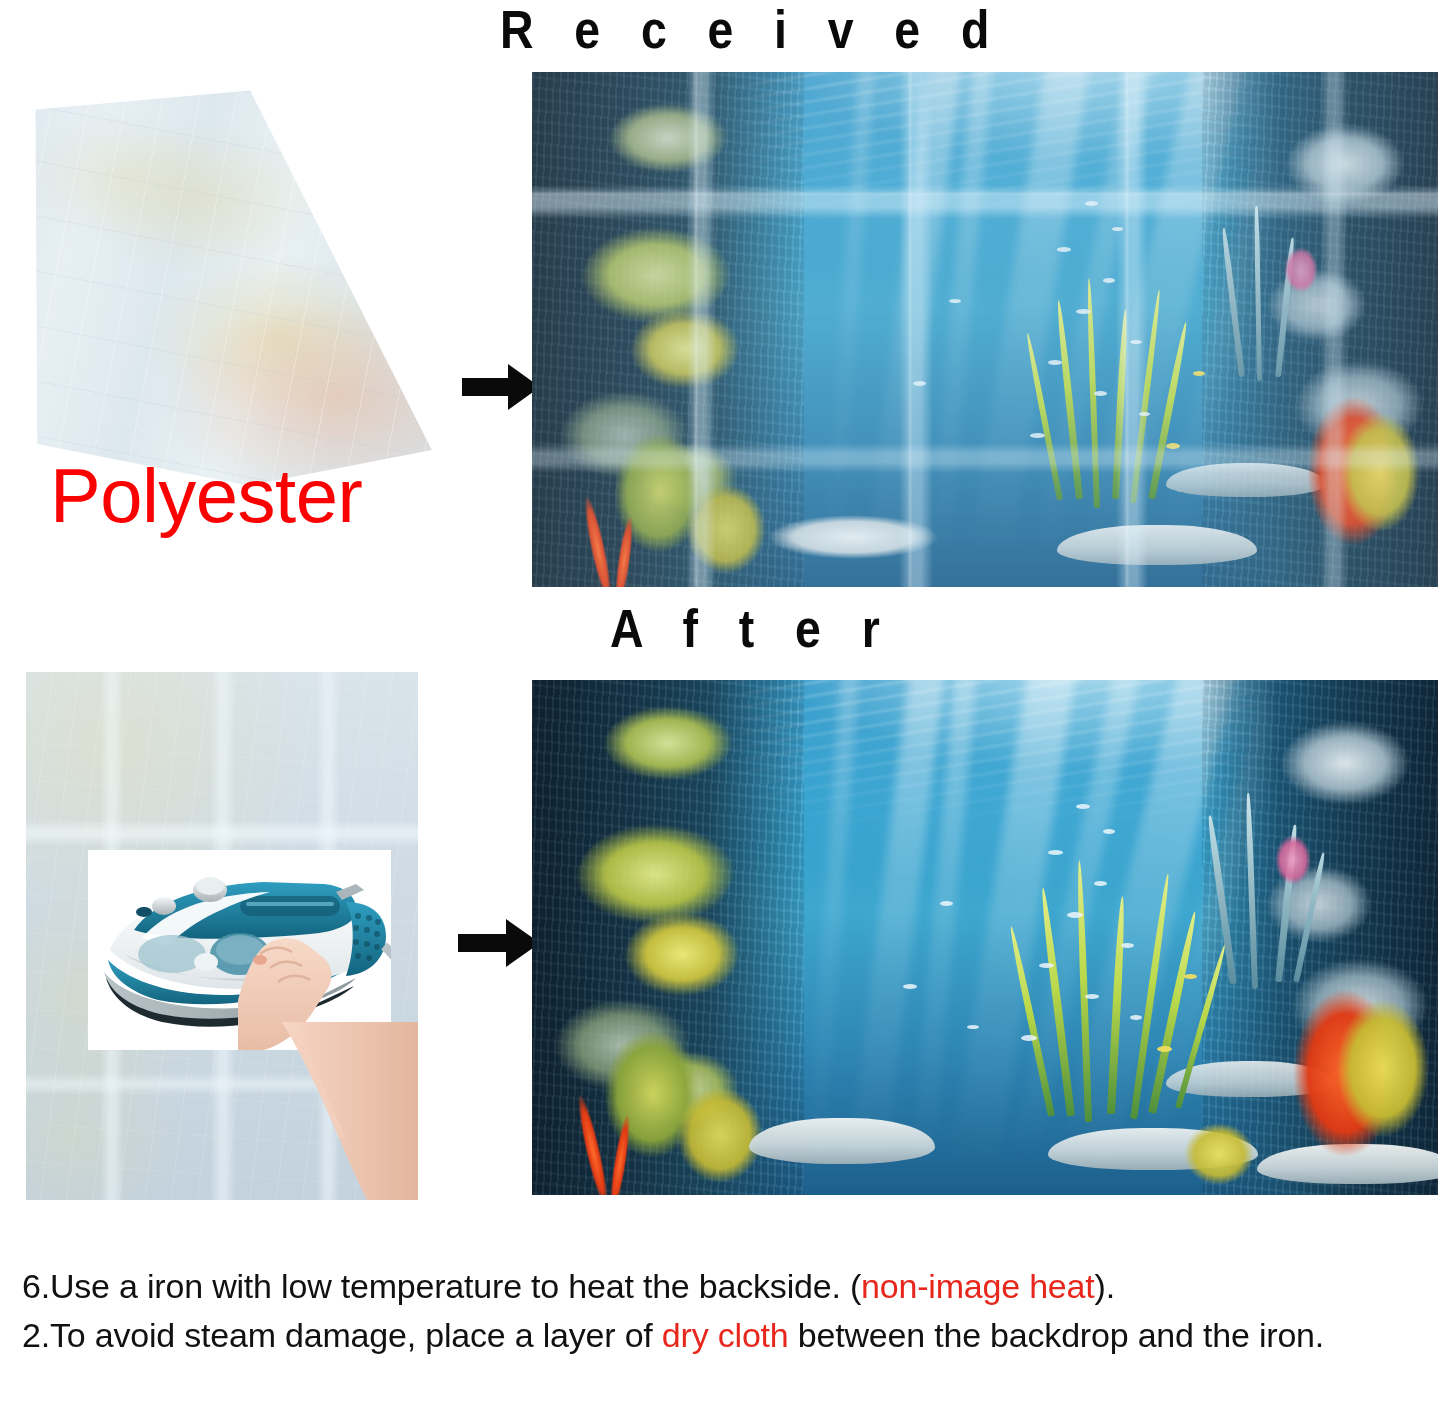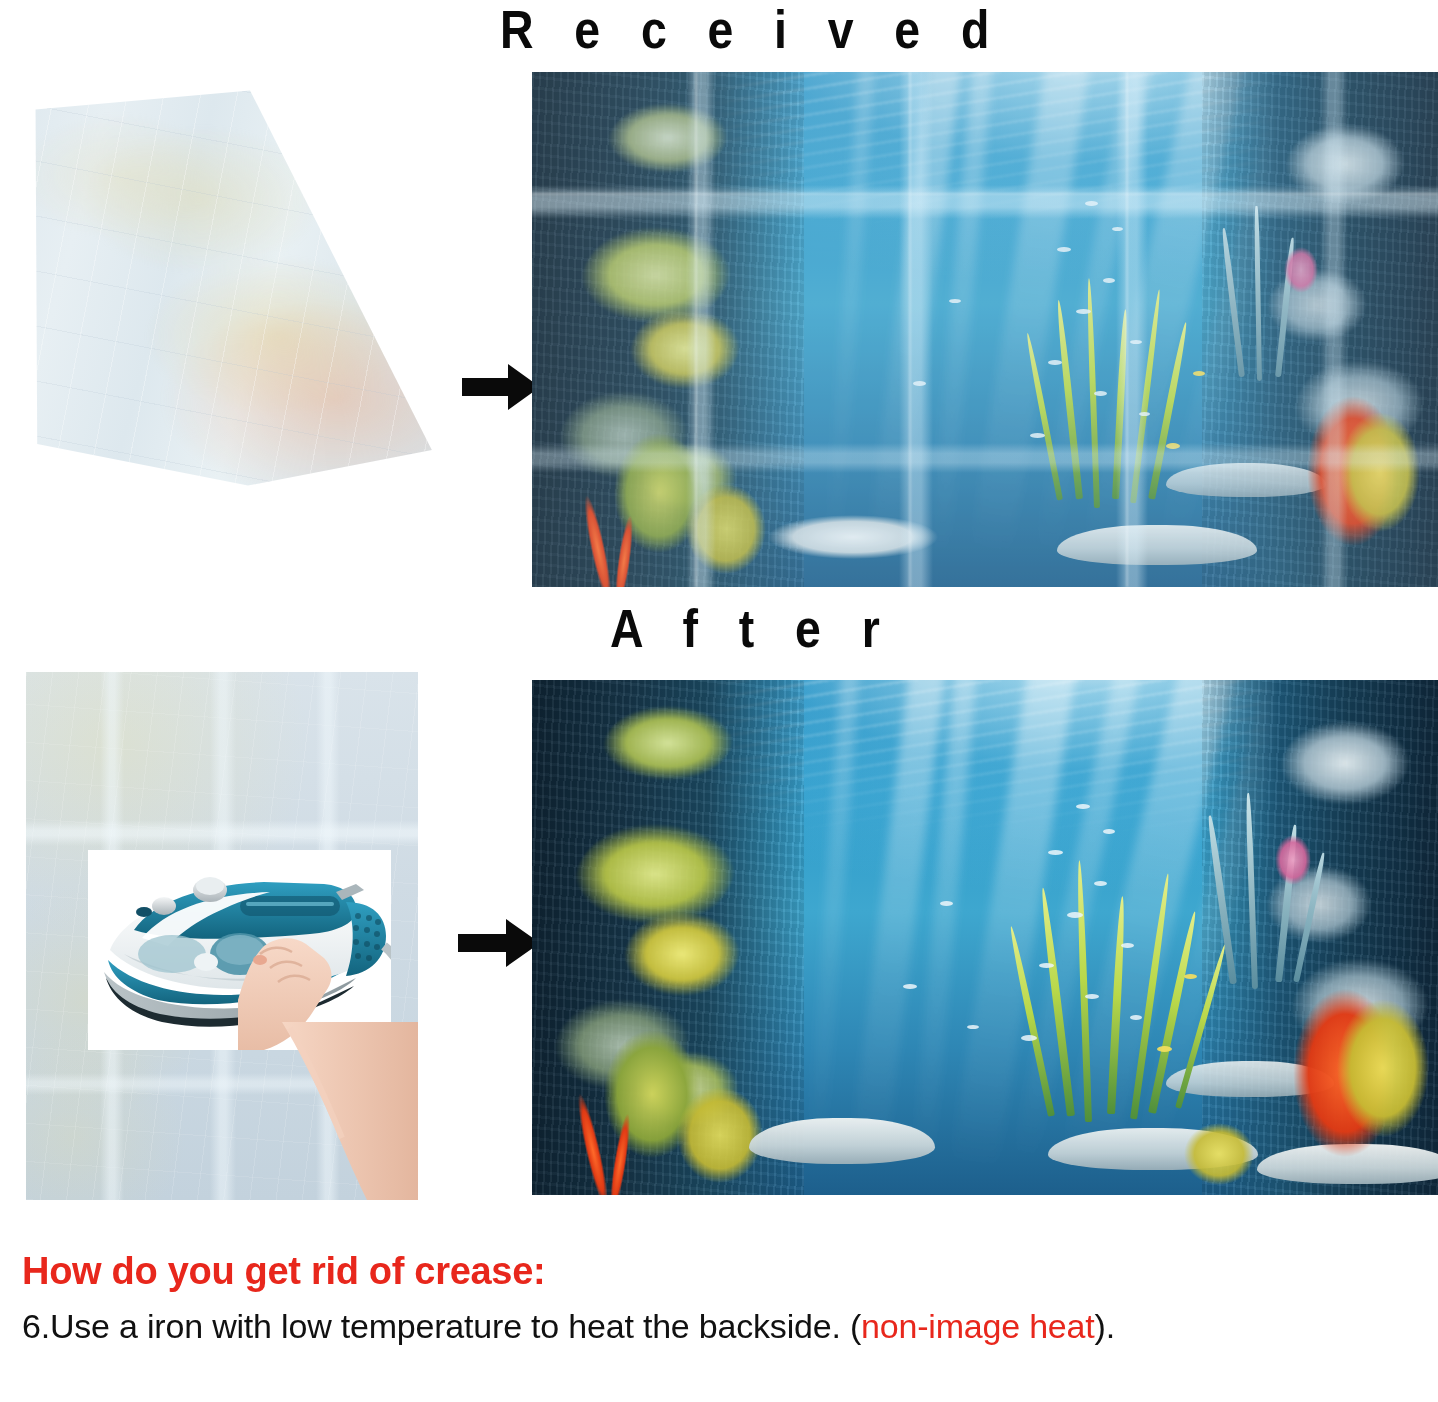--- a/index.html
+++ b/index.html
@@ -148,20 +148,21 @@
 <div class="stage">
 
   <div class="label-received">R e c e i v e d</div>
 
   <div class="fabric">
     <div class="fabric-sheet"></div>
     <div class="fabric-tint"></div>
     <div class="fabric-fold"></div>
   </div>
 
+  <div class="label-polyester">Polyester</div>
 
   <div class="arrow arrow-top">
     <svg width="78" height="50" viewBox="0 0 78 50" aria-hidden="true">
       <polygon points="0,16 46,16 46,2 78,25 46,48 46,34 0,34" fill="#0a0a0a"></polygon>
     </svg>
   </div>
 
   <div class="photo photo-received">
     <div class="reef">
       <div class="ripples"></div>
@@ -438,17 +439,17 @@
         <div class="fish fish-y" style="left:69%;top:71%;width:15px;height:6px;"></div>
         <div class="fish fish-y" style="left:72%;top:57%;width:13px;height:5px;"></div>
         <div class="fish" style="left:41%;top:59%;width:14px;height:5px;"></div>
         <div class="fish" style="left:45%;top:43%;width:13px;height:5px;"></div>
         <div class="fish" style="left:48%;top:67%;width:12px;height:4px;"></div>
       </div>
     </div>
   </div>
 
   <div class="captions">
-    <div class="cap-title">How do you get rid of crease:</div>
     <div class="cap-line"><span>6.Use a iron with low temperature to heat the backside. (</span><span class="hl">non-image heat</span><span>).</span></div>
+    <div class="cap-line second"><span>2.To avoid steam damage, place a layer of </span><span class="hl">dry cloth</span><span> between the backdrop and the iron.</span></div>
   </div>
 
 </div>
 
 </body></html>

